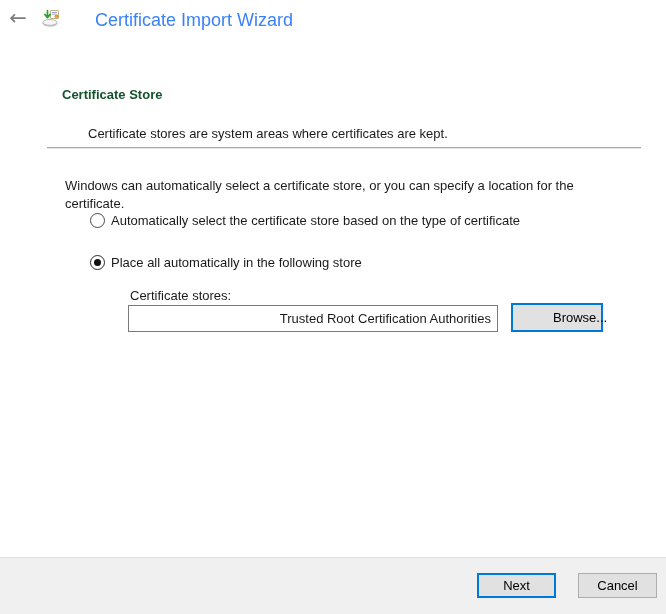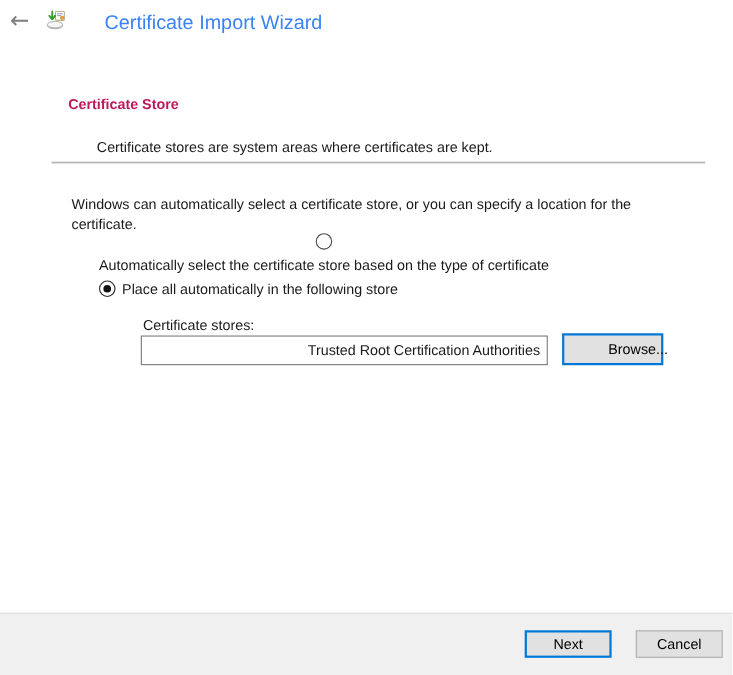--- a/index.html
+++ b/index.html
@@ -26,21 +26,21 @@
   .wizard-icon { position: absolute; left: 42px; top: 9px; width: 18px; height: 18px; }
   .window-title {
     position: absolute; left: 70px; top: 10px;
     font-size: 18px; color: #3b82f6;
     white-space: nowrap;
     margin-left: 25px;
   }
   
   .heading {
     position: absolute; left: 62px; top: 87px;
-    font-weight: bold; color: #be185d;
+    font-weight: bold; color: #14532d;
     white-space: nowrap;
   }
   .subheading {
     position: absolute; left: 88px; top: 110px;
     white-space: nowrap;
     margin-top: 16px;
   }
   .divider {
     position: absolute; left: 47px; top: 147px; width: 594px; height: 1px;
     background: var(--divider-dark, #a9a9a9);
@@ -49,21 +49,21 @@
   
   .intro {
     position: absolute; left: 65px; top: 177px; width: 548px;
     line-height: 18px;
   }
   .radio-row {
     position: absolute; left: 90px; height: 16px;
     display: flex; align-items: center; gap: 6px;
     cursor: default;
   }
-  .radio-row.first { top: 212px; flex-direction: column; }
+  .radio-row.first { top: 212px; }
   .radio-row.second { top: 254px; }
   .radio-dot {
     flex: none; width: 13px; height: 13px;
     border: 1px solid #4b4b4b; border-radius: 50%;
     background: #fff; position: relative; box-sizing: content-box;
   }
   .radio-dot.selected { border-color: #2b2b2b; }
   .radio-dot.selected::after {
     content: ""; position: absolute; left: 3px; top: 3px;
     width: 7px; height: 7px; border-radius: 50%; background: #111;

